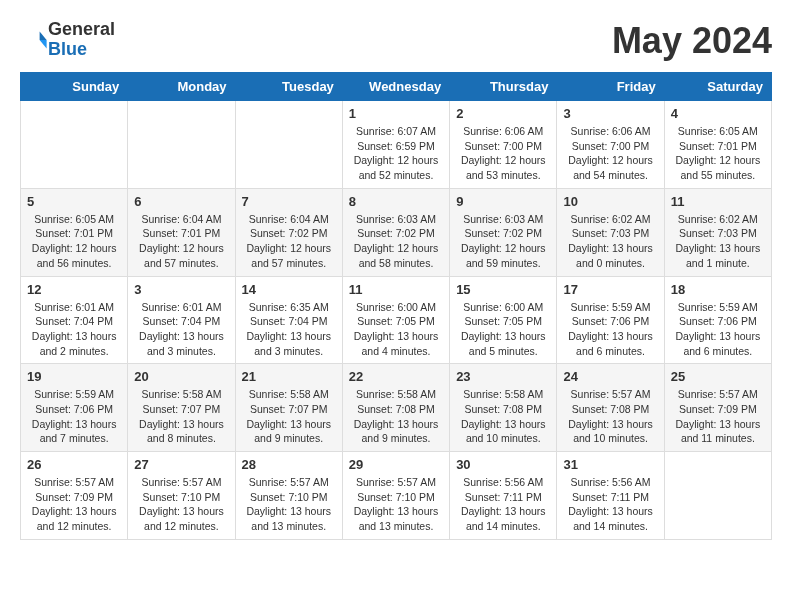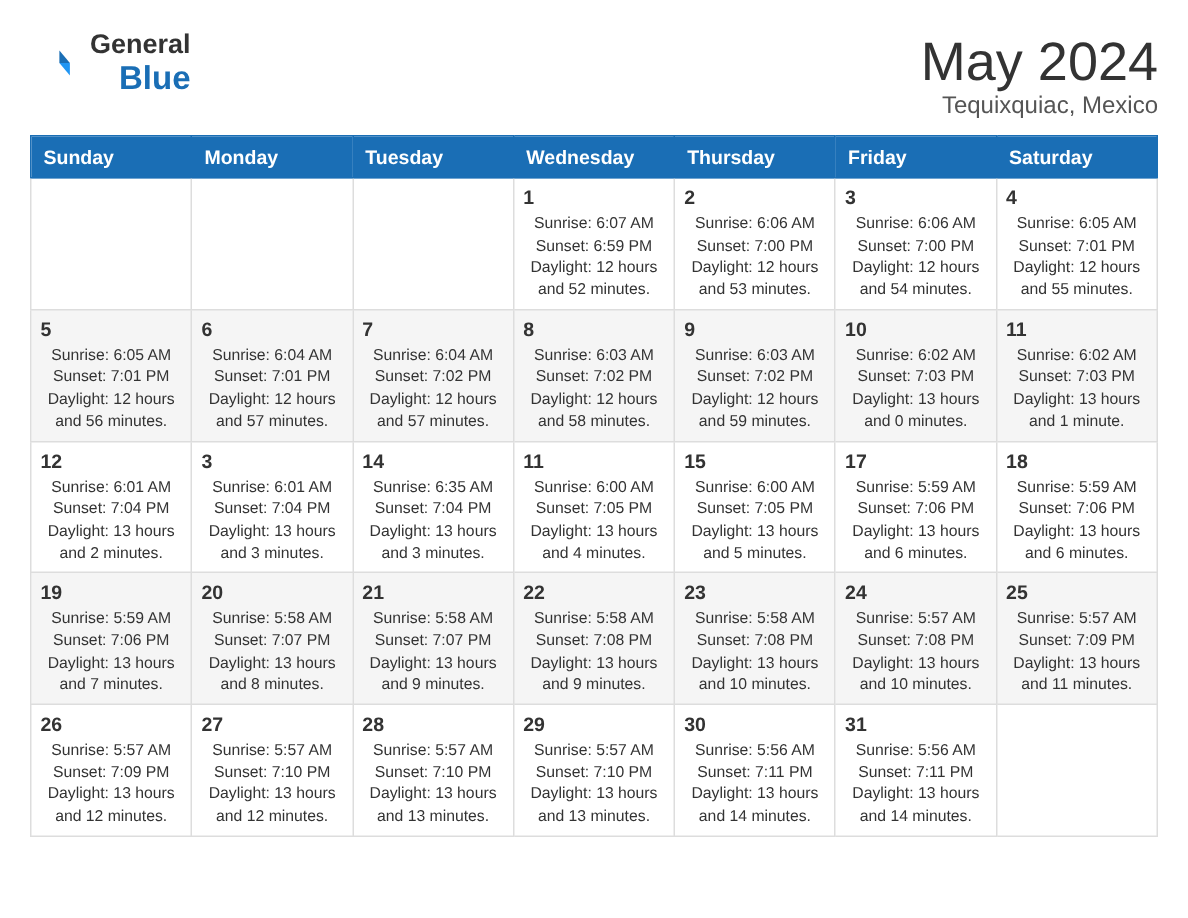--- a/index.html
+++ b/index.html
@@ -12,63 +12,62 @@
     }
     .header {
       display: flex;
       justify-content: space-between;
       align-items: flex-start;
       margin-bottom: 10px;
     }
     .logo {
       display: flex;
       align-items: center;
-      gap: 12px;
+      gap: 0;
     }
     .logo-text {
       display: flex;
       flex-direction: column;
       line-height: 1.1;
     }
     .logo-general {
       font-size: 18px;
       font-weight: bold;
       color: #333;
     }
     .logo-blue {
-      font-size: 22px;
+      font-size: 18px;
       font-weight: bold;
       color: #1a6eb5;
-      text-align: right;
     }
     .logo-icon {
       width: 28px;
       height: 28px;
     }
     .title-block {
       text-align: right;
     }
     .month-year {
       font-size: 36px;
-      font-weight: normal;
+      font-weight: bold;
       color: #333;
     }
     .location {
       font-size: 16px;
       color: #555;
     }
     .calendar {
       width: 100%;
       border-collapse: collapse;
       border: 1px solid #ccc;
     }
     .calendar th {
       background-color: #1a6eb5;
       color: #fff;
-      text-align: left;
+      text-align: right;
       padding: 6px 8px;
       font-size: 13px;
       border: 1px solid #1a6eb5;
     }
     .calendar td {
       vertical-align: top;
       padding: 5px 6px;
       border: 1px solid #ddd;
       width: calc(100% / 7);
       min-height: 80px;
@@ -104,21 +103,20 @@
       <polygon points="28,8 38,20 28,20" fill="#1a6eb5"></polygon>
       <polygon points="28,20 38,20 38,32" fill="#2196F3"></polygon>
     </svg>
     <div class="logo-text">
       <span class="logo-general">General</span>
       <span class="logo-blue">Blue</span>
     </div>
   </div>
   <div class="title-block">
     <div class="month-year">May 2024</div>
-    <div class="location">Tequixquiac, Mexico</div>
   </div>
 </div>
 
 <table class="calendar">
   <thead>
     <tr>
     <th>Sunday</th>
         <th>Monday</th>
         <th>Tuesday</th>
         <th>Wednesday</th>

